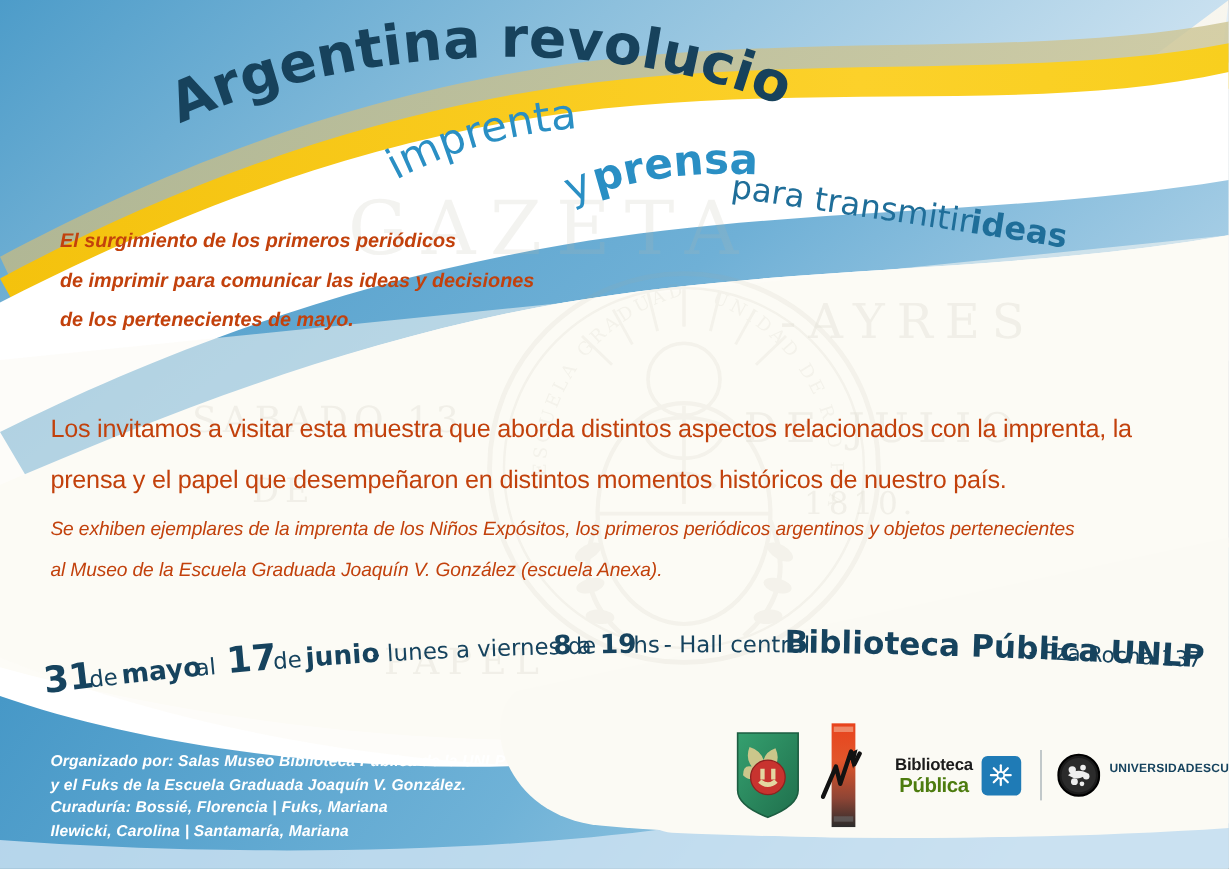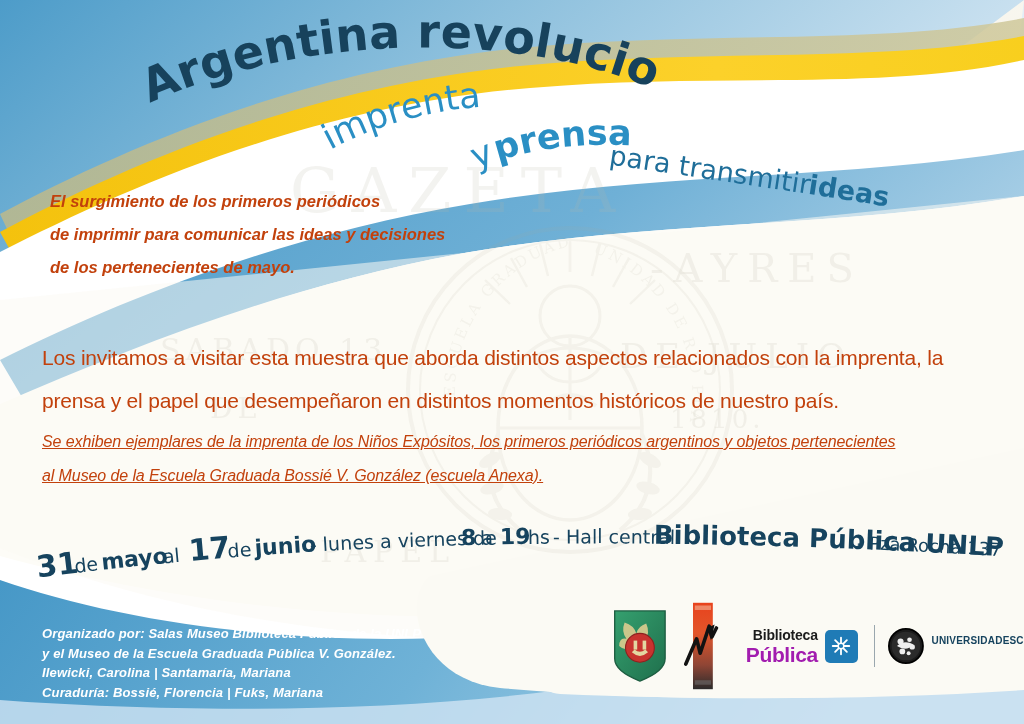--- a/index.html
+++ b/index.html
@@ -79,21 +79,20 @@
     font-weight:normal;
     line-height:2.05;
     letter-spacing:-.2px;
   }
   .para-exhibit{
     left:42px;top:425px;width:945px;
     font-size:16px;
     font-style:italic;
     line-height:2.1;
     letter-spacing:-.1px;
-    text-decoration:underline;
   }
 
   
   .dateline-layer{position:absolute;inset:0;width:1024px;height:724px;}
   .dl-num{font-family:"DejaVu Sans",sans-serif;font-weight:bold;font-size:30px;fill:#16435e;}
   .dl-b  {font-family:"DejaVu Sans",sans-serif;font-weight:bold;font-size:22px;fill:#16435e;}
   .dl-r  {font-family:"DejaVu Sans",sans-serif;font-weight:normal;font-size:19px;fill:#16435e;}
   .dl-venue{font-family:"DejaVu Sans",sans-serif;font-weight:bold;font-size:26px;fill:#16435e;}
   .dl-addr{font-family:"DejaVu Sans",sans-serif;font-weight:normal;font-size:18px;fill:#16435e;}
 
@@ -115,23 +114,23 @@
   .logo-row{
     position:absolute;
     left:612px;top:596px;
     height:100px;
     display:flex;align-items:center;
   }
   .logo-shield{width:62px;height:84px;margin-right:16px;}
   .logo-m{width:40px;height:100px;margin-right:26px;}
 
   .bp-logo{display:flex;align-items:center;margin-right:14px;}
-  .bp-words{display:flex;flex-direction:column;align-items:flex-end;margin-right:7px;line-height:1;}
+  .bp-words{display:flex;flex-direction:column;align-items:center;margin-right:7px;line-height:1;}
   .bp-word1{font-size:14px;font-weight:bold;color:#1b1b1b;letter-spacing:-.2px;}
-  .bp-word2{font-size:21px;font-weight:bold;color:#a21caf;letter-spacing:-.4px;margin-top:2px;}
+  .bp-word2{font-size:17px;font-weight:bold;color:#4d7c0f;letter-spacing:-.4px;margin-top:2px;}
   .bp-mark{width:33px;height:33px;border-radius:5px;background:#1f7bb6;display:flex;align-items:center;justify-content:center;}
 
   .logo-div{width:1px;height:42px;background:#9aa7ae;margin:0 13px 0 2px;}
 
   .unlp-logo{display:flex;align-items:center;}
   .unlp-seal{width:40px;height:40px;margin-right:8px;}
   .unlp-words{display:flex;flex-direction:row;line-height:1.12;}
   .unlp-words span{font-size:10px;font-weight:bold;color:#16435e;letter-spacing:.2px;}
 </style>
 </head>
@@ -354,21 +353,21 @@
     <div>de los pertenecientes de mayo.</div>
   </div>
 
   <div class="para para-invite">
     <div>Los invitamos a visitar esta muestra que aborda distintos aspectos relacionados con la imprenta, la</div>
     <div>prensa y el papel que desempeñaron en distintos momentos históricos de nuestro país.</div>
   </div>
 
   <div class="para para-exhibit">
     <div>Se exhiben ejemplares de la imprenta de los Niños Expósitos, los primeros periódicos argentinos y objetos pertenecientes</div>
-    <div>al Museo de la Escuela Graduada Bossié V. González (escuela Anexa).</div>
+    <div>al Museo de la Escuela Graduada Joaquín V. González (escuela Anexa).</div>
   </div>
 
   <svg class="dateline-layer" viewBox="0 0 1024 724">
     <defs>
       <path id="arcDate" d="M 34 578 C 240 552, 520 528, 1000 556" fill="none"></path>
     </defs>
 
     <text class="dl-num"><textPath href="#arcDate" startOffset="0.4%"><tspan>31</tspan></textPath></text>
     <text class="dl-r"><textPath href="#arcDate" startOffset="4.3%"><tspan>de</tspan></textPath></text>
     <text class="dl-b"><textPath href="#arcDate" startOffset="7.1%"><tspan>mayo</tspan></textPath></text>
@@ -381,23 +380,23 @@
     <text class="dl-r"><textPath href="#arcDate" startOffset="46.4%"><tspan>a</tspan></textPath></text>
     <text class="dl-b"><textPath href="#arcDate" startOffset="48.3%"><tspan>19</tspan></textPath></text>
     <text class="dl-r"><textPath href="#arcDate" startOffset="51.2%"><tspan>hs</tspan></textPath></text>
     <text class="dl-r"><textPath href="#arcDate" startOffset="53.8%"><tspan>- Hall central</tspan></textPath></text>
     <text class="dl-venue"><textPath href="#arcDate" startOffset="64.2%"><tspan>Biblioteca Pública UNLP</tspan></textPath></text>
     <text class="dl-addr"><textPath href="#arcDate" startOffset="85.2%"><tspan>- Pza Rocha 137 - La Plata</tspan></textPath></text>
   </svg>
 
   <div class="credits">
     <div>Organizado por: Salas Museo Biblioteca Pública de la UNLP</div>
-    <div>y el Museo de la Escuela Graduada Pública V. González.</div>
+    <div>y el Fuks de la Escuela Graduada Joaquín V. González.</div>
+    <div>Curaduría: Bossié, Florencia | Fuks, Mariana</div>
     <div> Ilewicki, Carolina | Santamaría, Mariana</div>
-    <div>Curaduría: Bossié, Florencia | Fuks, Mariana</div>
   </div>
 
   <div class="logo-row">
 
     <svg class="logo-shield" viewBox="0 0 62 84">
       <path d="M3,3 H59 V56 C59,68 44,76 31,81 C18,76 3,68 3,56 Z" fill="url(#gShield)" stroke="#1d5d41" stroke-width="1.5"></path>
       <g fill="#d9cb8e">
         <path d="M14,16 q-4,10 2,18 q-8,-2 -8,8 q6,6 13,2 q-5,9 3,14 q9,-4 8,-14 q7,5 13,-1 q-2,-9 -9,-8 q7,-7 2,-18 q-9,3 -11,11 q-3,-9 -13,-12Z" opacity="0.92"></path>
       </g>
       <circle cx="31" cy="44" r="16" fill="#c8332f" stroke="#8d211f" stroke-width="1.2"></circle>

